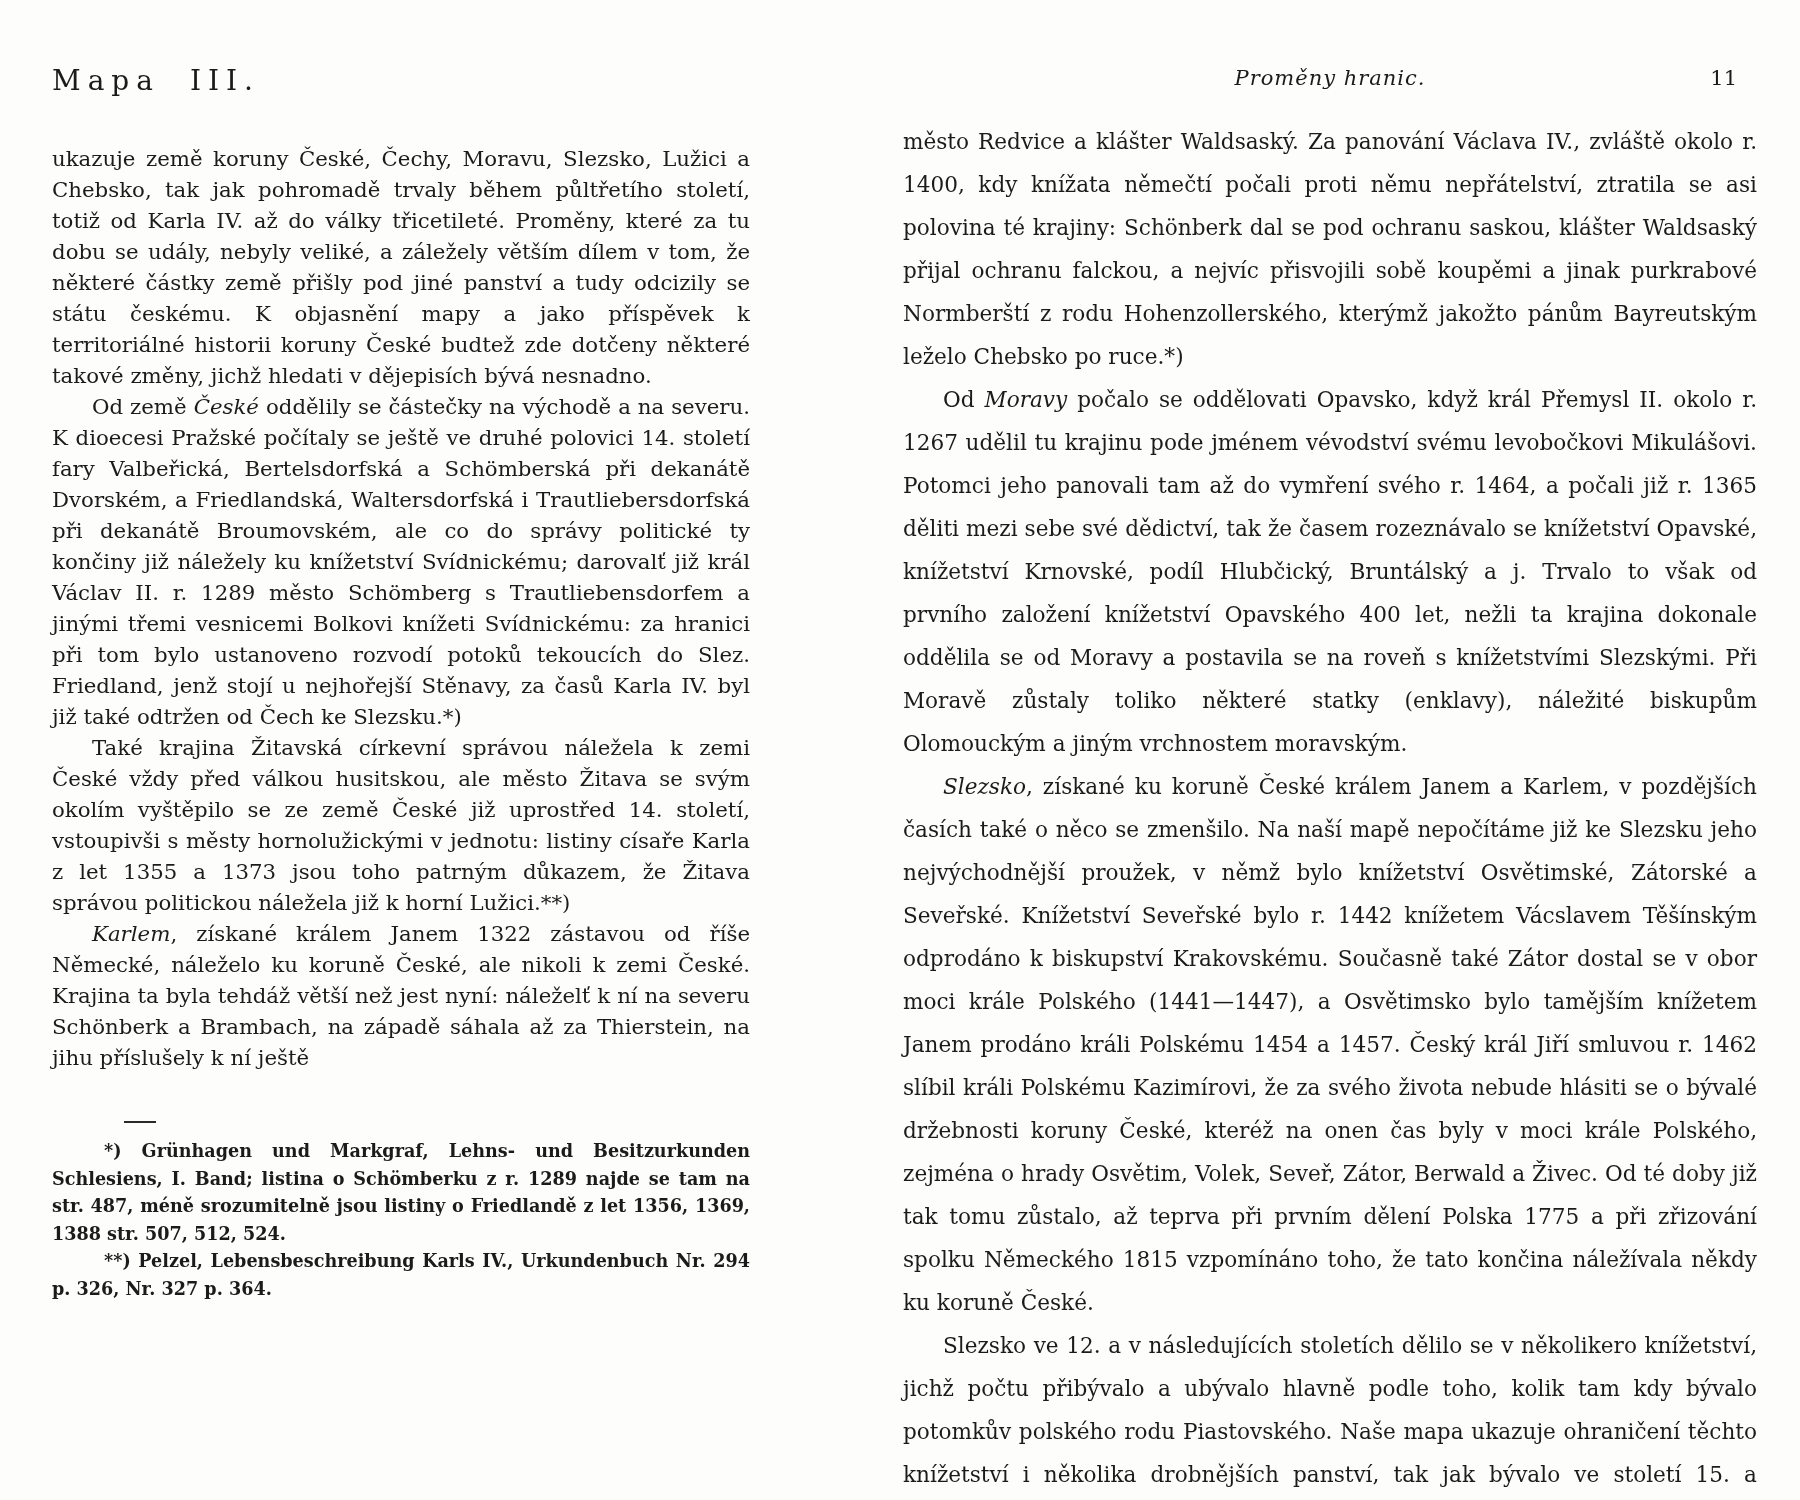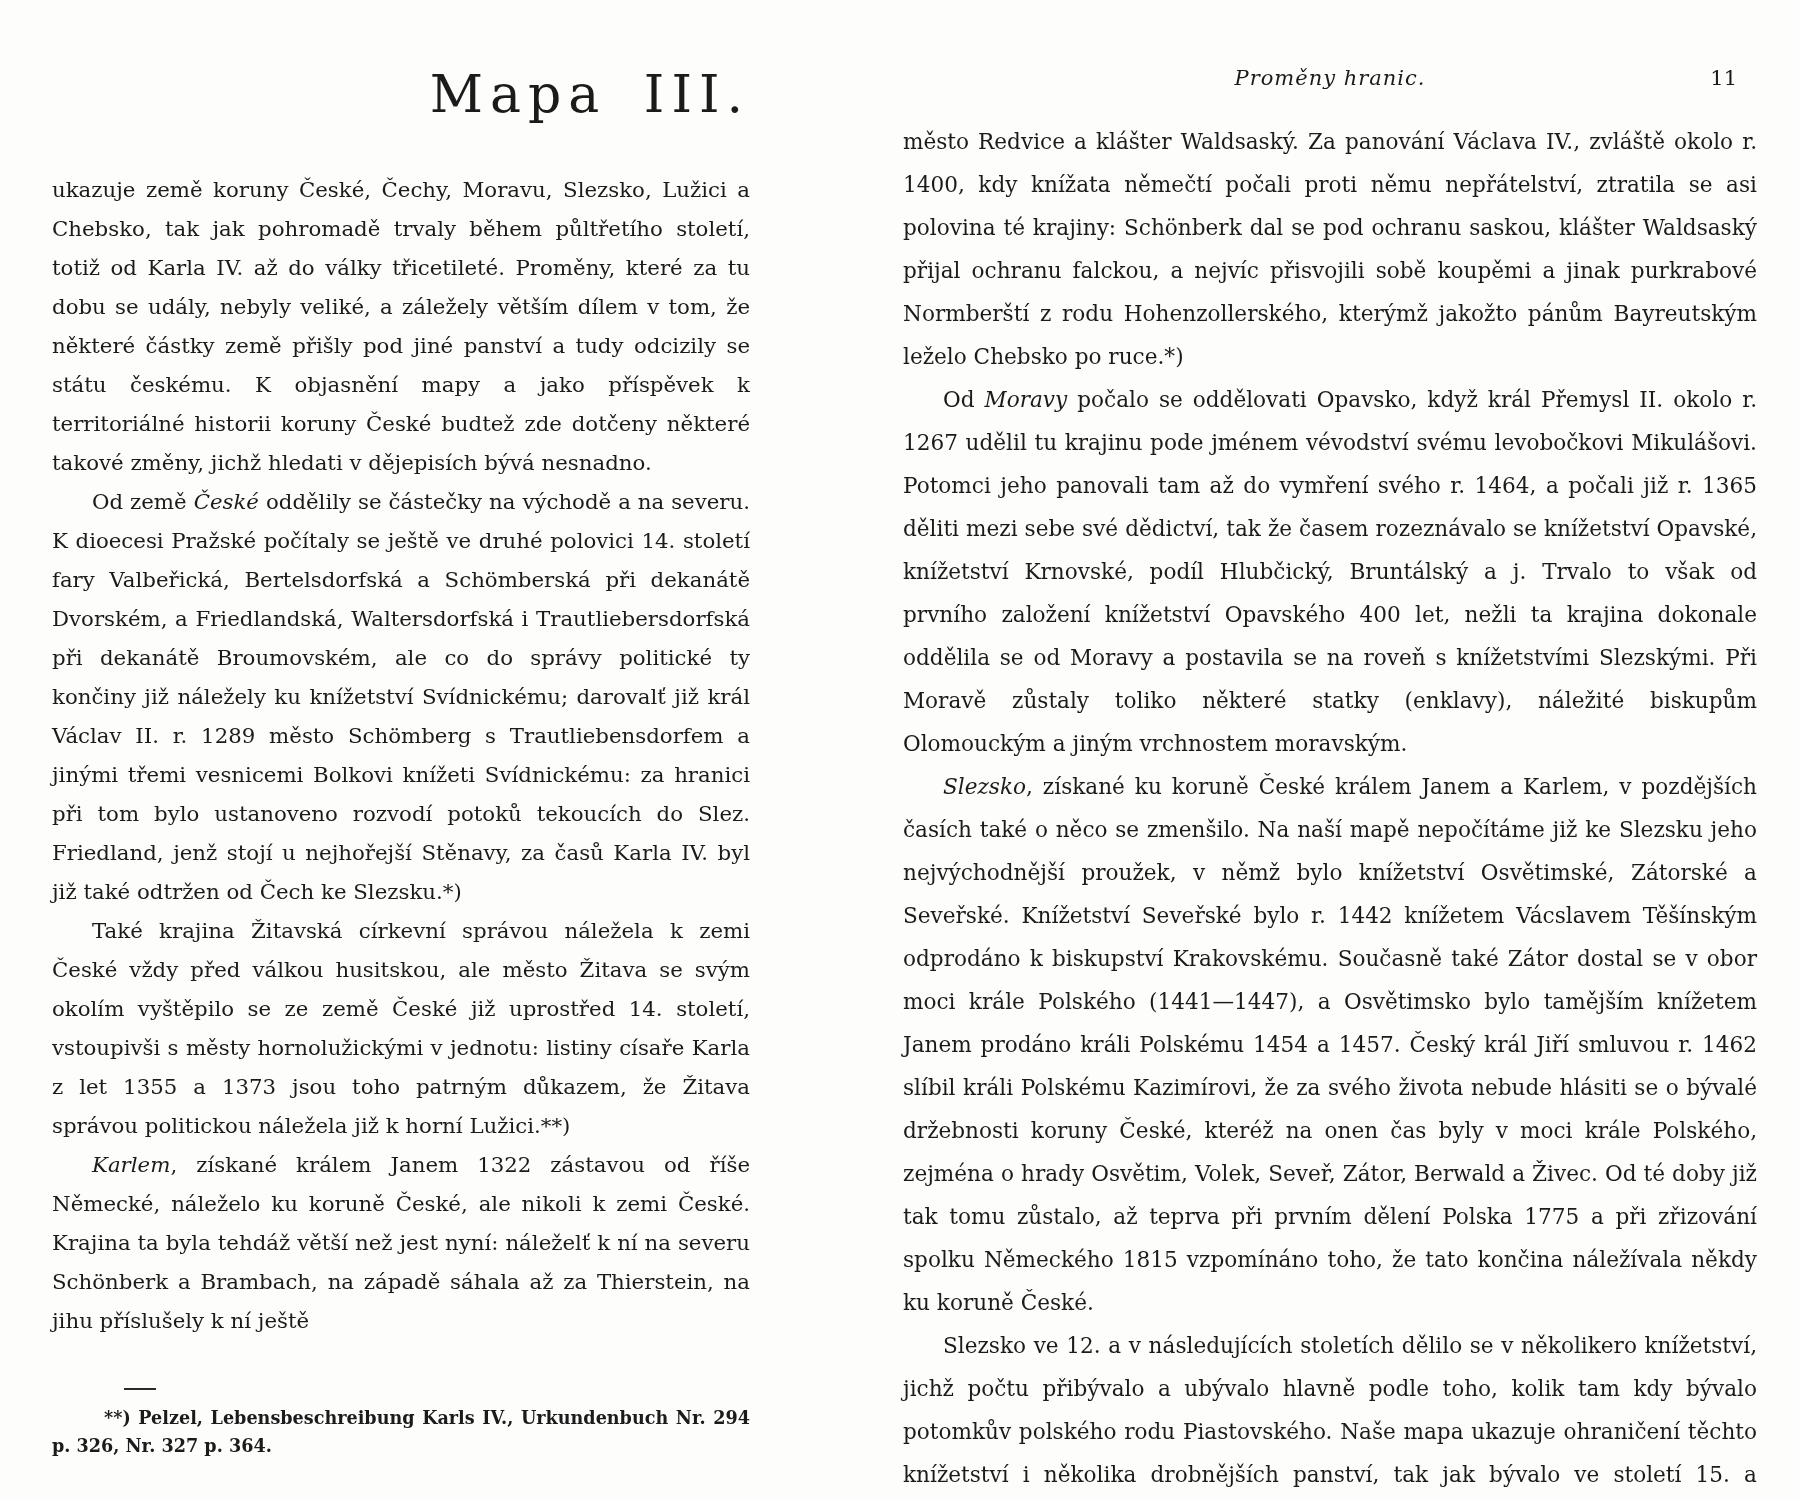--- a/index.html
+++ b/index.html
@@ -10,30 +10,30 @@
     background:#fdfdfb;
     overflow:hidden;
     color:#1b1b1b;
     font-family:"DejaVu Serif","Liberation Serif",serif;
   }
   
   .page-left{
     position:absolute;left:52px;top:56px;width:698px;
   }
   .page-title{
-    text-align:right;
-    font-size:52px;
+    text-align:left;
+    font-size:28px;
     letter-spacing:7px;
     word-spacing:14px;
     margin:8px 0 46px 0;
     font-weight:400;
   }
   .body-l{
     font-size:21.3px;
-    line-height:39px;
+    line-height:31px;
     text-align:justify;
   }
   .body-l p, .body-r p{margin:0;}
   .indent{text-indent:40px;}
   .ital{font-style:italic;}
   .footnote-sep{
     width:32px;border-top:2px solid #2a2a2a;
     margin:48px 0 14px 72px;
   }
   .footnotes{
@@ -90,20 +90,21 @@
       <p class="indent"><span>Od země </span><span class="ital">České</span><span> oddělily se částečky na východě a na severu. K dioecesi Pražské počítaly se ještě ve druhé polovici 14. století fary Valbeřická, Bertelsdorfská a Schömberská při dekanátě Dvorském, a Friedlandská, Waltersdorfská i Trautliebersdorfská při dekanátě Broumovském, ale co do správy politické ty končiny již náležely ku knížetství Svídnickému; darovalť již král Václav II. r. 1289 město Schömberg s Trautliebensdorfem a jinými třemi vesnicemi Bolkovi knížeti Svídnickému: za hranici při tom bylo ustanoveno rozvodí potoků tekoucích do Slez. Friedland, jenž stojí u nejhořejší Stěnavy, za časů Karla IV. byl již také odtržen od Čech ke Slezsku.*)</span></p>
 
       <p class="indent"><span>Také krajina Žitavská církevní správou náležela k zemi České vždy před válkou husitskou, ale město Žitava se svým okolím vyštěpilo se ze země České již uprostřed 14. století, vstoupivši s městy hornolužickými v jednotu: listiny císaře Karla z let 1355 a 1373 jsou toho patrným důkazem, že Žitava správou politickou náležela již k horní Lužici.**)</span><span class="ital"></span><span></span></p>
 
       <p class="indent"><span></span><span class="ital">Karlem</span><span>, získané králem Janem 1322 zástavou od říše Německé, náleželo ku koruně České, ale nikoli k zemi České. Krajina ta byla tehdáž větší než jest nyní: náleželť k ní na severu Schönberk a Brambach, na západě sáhala až za Thierstein, na jihu příslušely k ní ještě</span></p>
     </div>
 
     <div class="footnote-sep"></div>
 
     <div class="footnotes">
+      <p class="fn-indent">*) Grünhagen und Markgraf, Lehns- und Besitzurkunden Schlesiens, I. Band; listina o Schömberku z r. 1289 najde se tam na str. 487, méně srozumitelně jsou listiny o Friedlandě z let 1356, 1369, 1388 str. 507, 512, 524.</p>
       <p class="fn-indent">**) Pelzel, Lebensbeschreibung Karls IV., Urkundenbuch Nr. 294 p. 326, Nr. 327 p. 364.</p>
     </div>
   </div>
 
   <div class="page-right">
     <div class="running-head-row">
       <div class="running-header">Proměny hranic.</div>
       <div class="page-number">11</div>
     </div>
 

